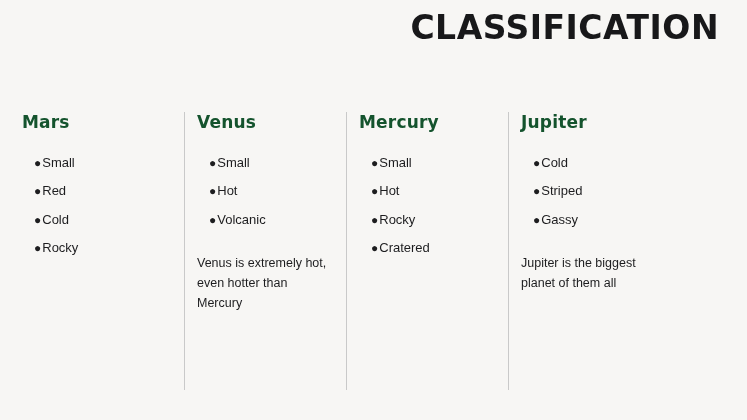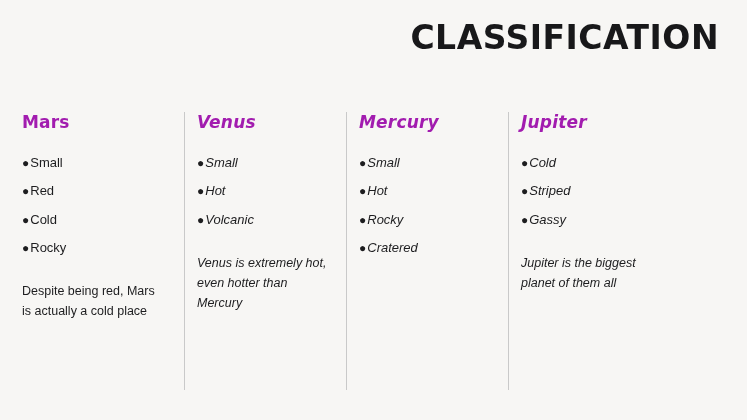--- a/index.html
+++ b/index.html
@@ -15,21 +15,21 @@
   }
   .slide {
     position: relative;
     width: 747px;
     height: 420px;
     background: #f7f6f4;
     box-sizing: border-box;
   }
   .title {
     position: absolute;
-    top: 18px;
+    top: 8px;
     right: 28px;
     font-size: 33px;
     font-weight: bold;
     letter-spacing: 0.5px;
     color: #18181a;
     font-family: "DejaVu Sans", sans-serif;
     text-align: right;
   }
   .columns {
     position: absolute;
@@ -43,36 +43,35 @@
   .col {
     position: relative;
     width: 150px;
     padding-left: 0;
     box-sizing: border-box;
   }
   .col + .col {
     border-left: 1px solid #c9c9c9;
     padding-left: 12px;
     margin-left: 12px;
-    font-style: italic;
   }
   .col-inner {
     min-height: 278px;
   }
   .col-head {
     font-size: 17px;
     font-weight: bold;
-    color: #a21caf;
+    color: #14532d;
     font-family: "DejaVu Sans", sans-serif;
     margin-bottom: 24px;
     letter-spacing: 0.2px;
   }
   .bullets {
     list-style: none;
-    margin: 0 0 26px 0;
+    margin: 0 0 26px 12px;
     padding: 0;
   }
   .bullets li {
     font-size: 13px;
     color: #1d1d1f;
     margin-bottom: 14px;
     line-height: 1.1;
     white-space: nowrap;
   }
   .bullets li .dot {
@@ -97,21 +96,20 @@
 
     <div class="col">
       <div class="col-inner">
         <div class="col-head">Mars</div>
         <ul class="bullets">
           <li><span class="dot">●</span><span>Small</span></li>
           <li><span class="dot">●</span><span>Red</span></li>
           <li><span class="dot">●</span><span>Cold</span></li>
           <li><span class="dot">●</span><span>Rocky</span></li>
         </ul>
-        <div class="note">Despite being red, Mars is actually a cold place</div>
       </div>
     </div>
 
     <div class="col">
       <div class="col-inner">
         <div class="col-head">Venus</div>
         <ul class="bullets">
           <li><span class="dot">●</span><span>Small</span></li>
           <li><span class="dot">●</span><span>Hot</span></li>
           <li><span class="dot">●</span><span>Volcanic</span></li>

